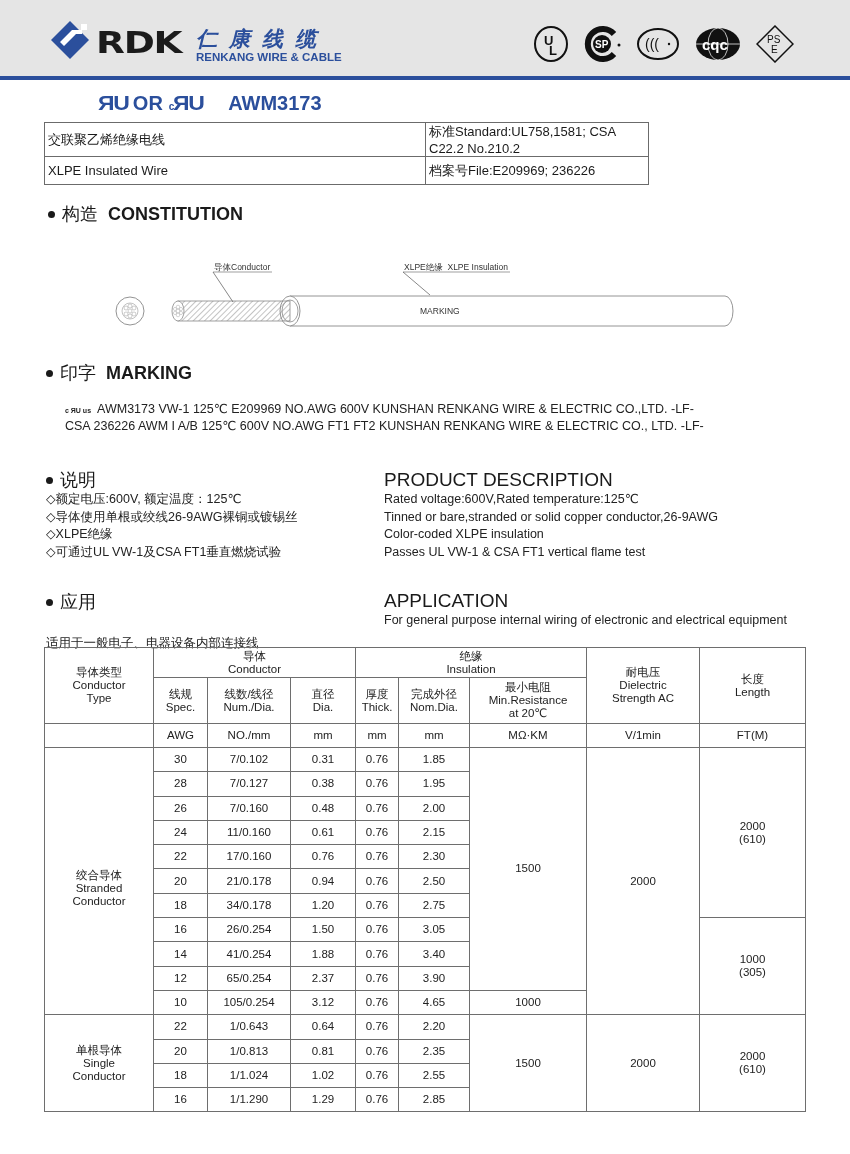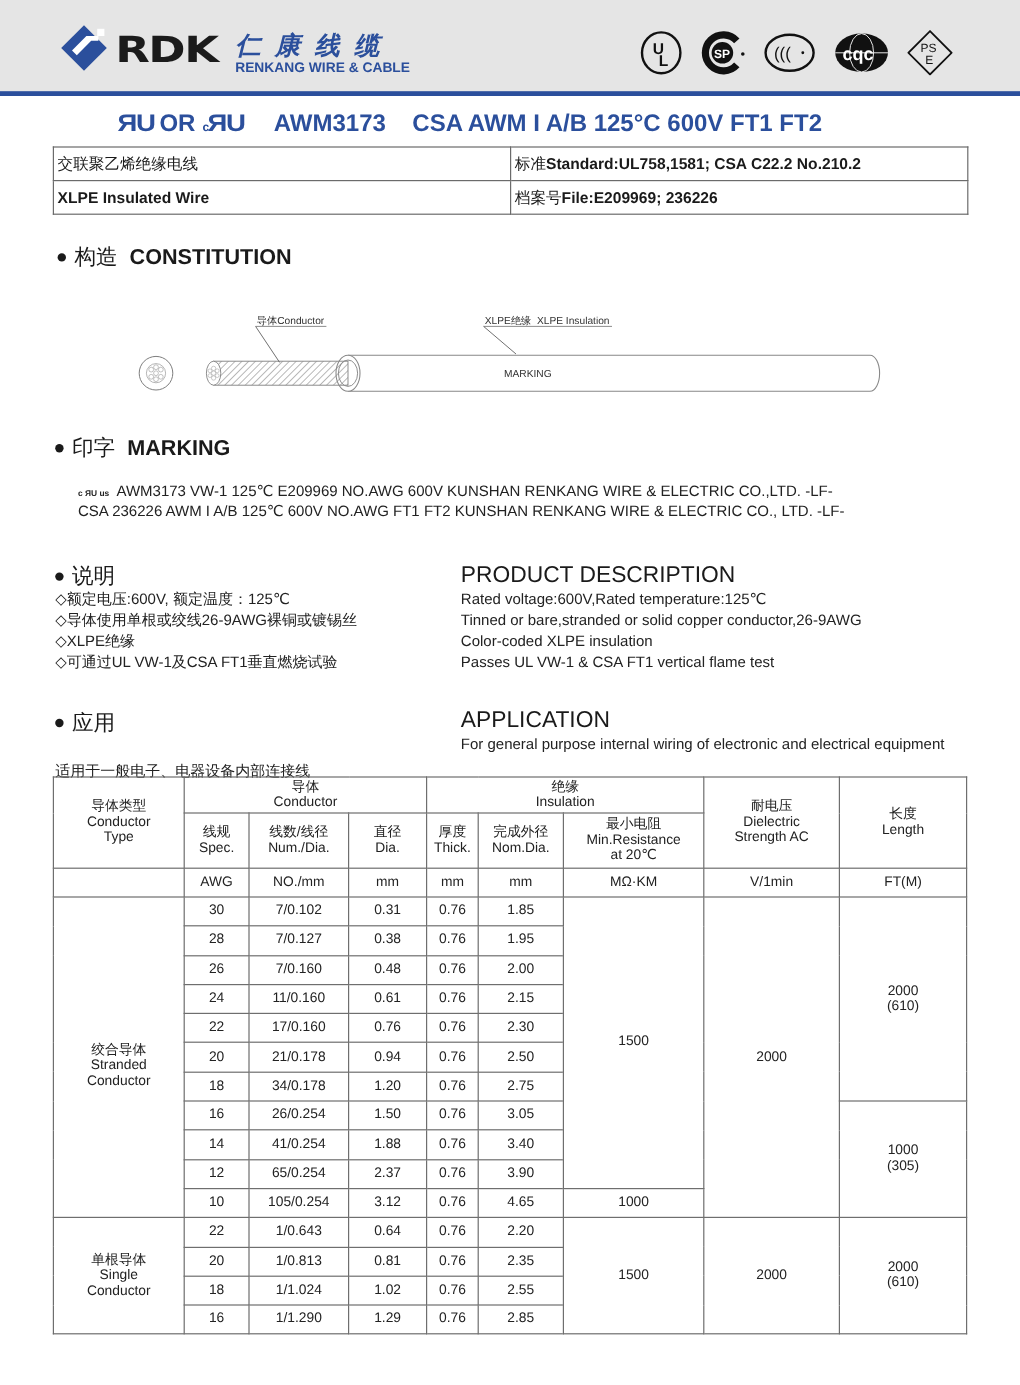--- a/index.html
+++ b/index.html
@@ -19,24 +19,24 @@
 
   
   .title { position: absolute; left: 100px; top: 90px; height: 26px; display: flex; align-items: center; color: #2b4f9c; font-weight: bold; font-size: 20px; white-space: nowrap; }
   .title .ul { font-size: 20px; font-weight: 900; letter-spacing: -1px; transform: scaleX(1.15); display: inline-block; }
   .title .c-small { font-size: 10px; margin-left: 6px; margin-right: 1px; align-self: flex-end; margin-bottom: 4px; }
   .title .or { margin-left: 6px; }
   .title .model { margin-left: 26px; }
   .title .spec { margin-left: 22px; }
 
   
-  .info { position: absolute; left: 44px; top: 122px; width: 763px; border-collapse: collapse; }
+  .info { position: absolute; left: 44px; top: 122px; width: 605px; border-collapse: collapse; }
   .info td { border: 1px solid #6b6b6b; height: 28px; font-size: 13px; padding: 0 3px; vertical-align: middle; }
   .info td.left { width: 381px; }
-  .info .b { font-weight: bold; }
+  .info .b { font-weight: normal; }
 
   
   .sec { position: absolute; display: flex; align-items: center; white-space: nowrap; }
   .sec .dot { width: 7px; height: 7px; border-radius: 50%; background: #1a1a1a; margin-right: 7px; }
   .sec .cn { font-size: 18px; font-family: "DejaVu Sans", sans-serif; margin-right: 10px; }
   .sec .en { font-size: 18px; font-weight: bold; }
   .sec-en { position: absolute; font-size: 19px; font-weight: normal; white-space: nowrap; }
 
   
   .diagram { position: absolute; left: 100px; top: 255px; width: 650px; height: 85px; }
@@ -98,21 +98,20 @@
   </div>
 </div>
 <div class="header-line"></div>
 
 <div class="title">
   <span class="ul">ЯU</span>
   <span class="or">OR</span>
   <span class="c-small">c</span>
   <span class="ul">ЯU</span>
   <span class="model">AWM3173</span>
-  <span class="spec">CSA AWM I A/B 125°C 600V FT1 FT2</span>
 </div>
 
 <table class="info">
   <tbody>
       <tr>
     <td class="left">交联聚乙烯绝缘电线</td>
     <td><span>标准</span><span class="b">Standard:UL758,1581; CSA C22.2 No.210.2</span></td>
   </tr>
   <tr>
     <td class="left b">XLPE Insulated Wire</td>

